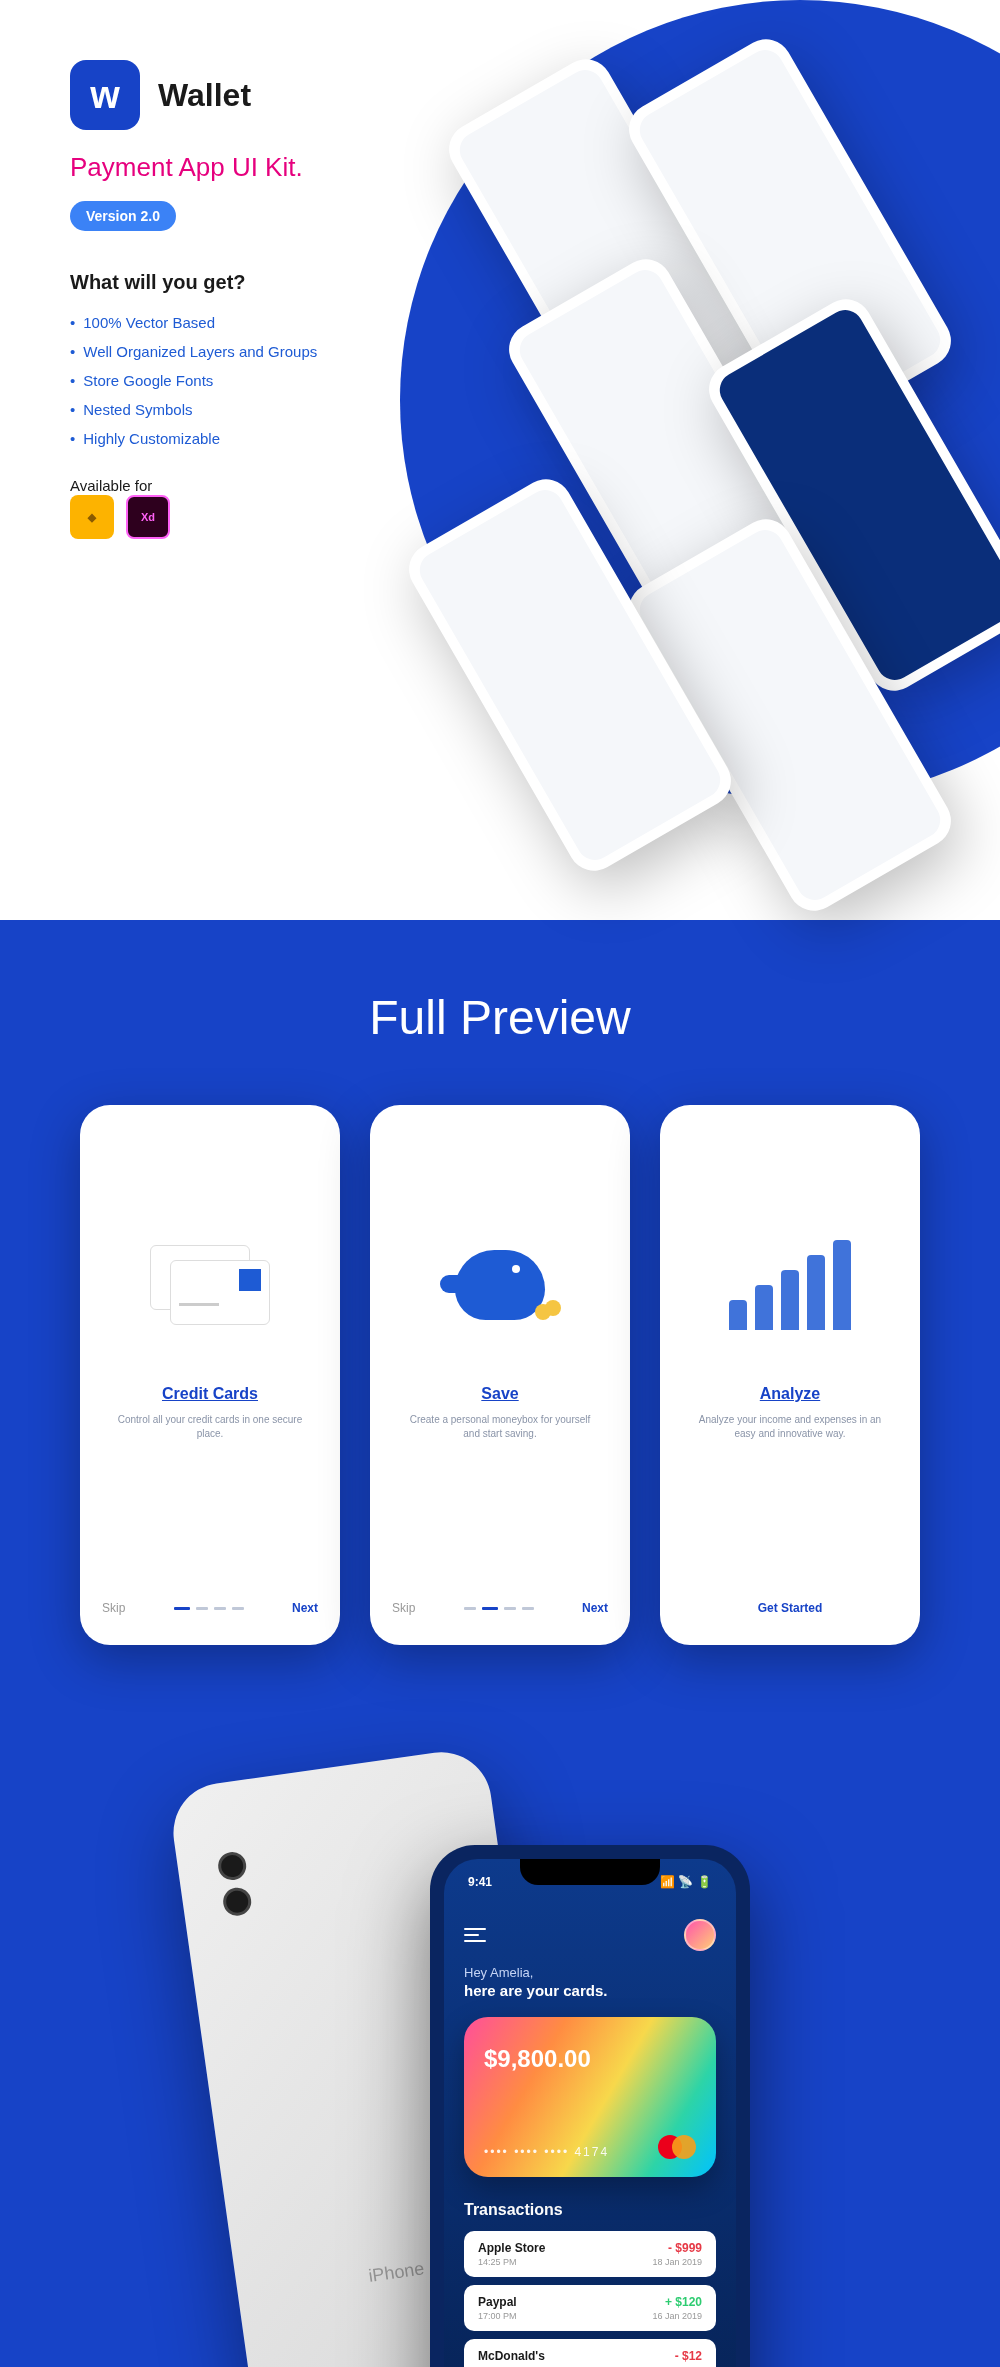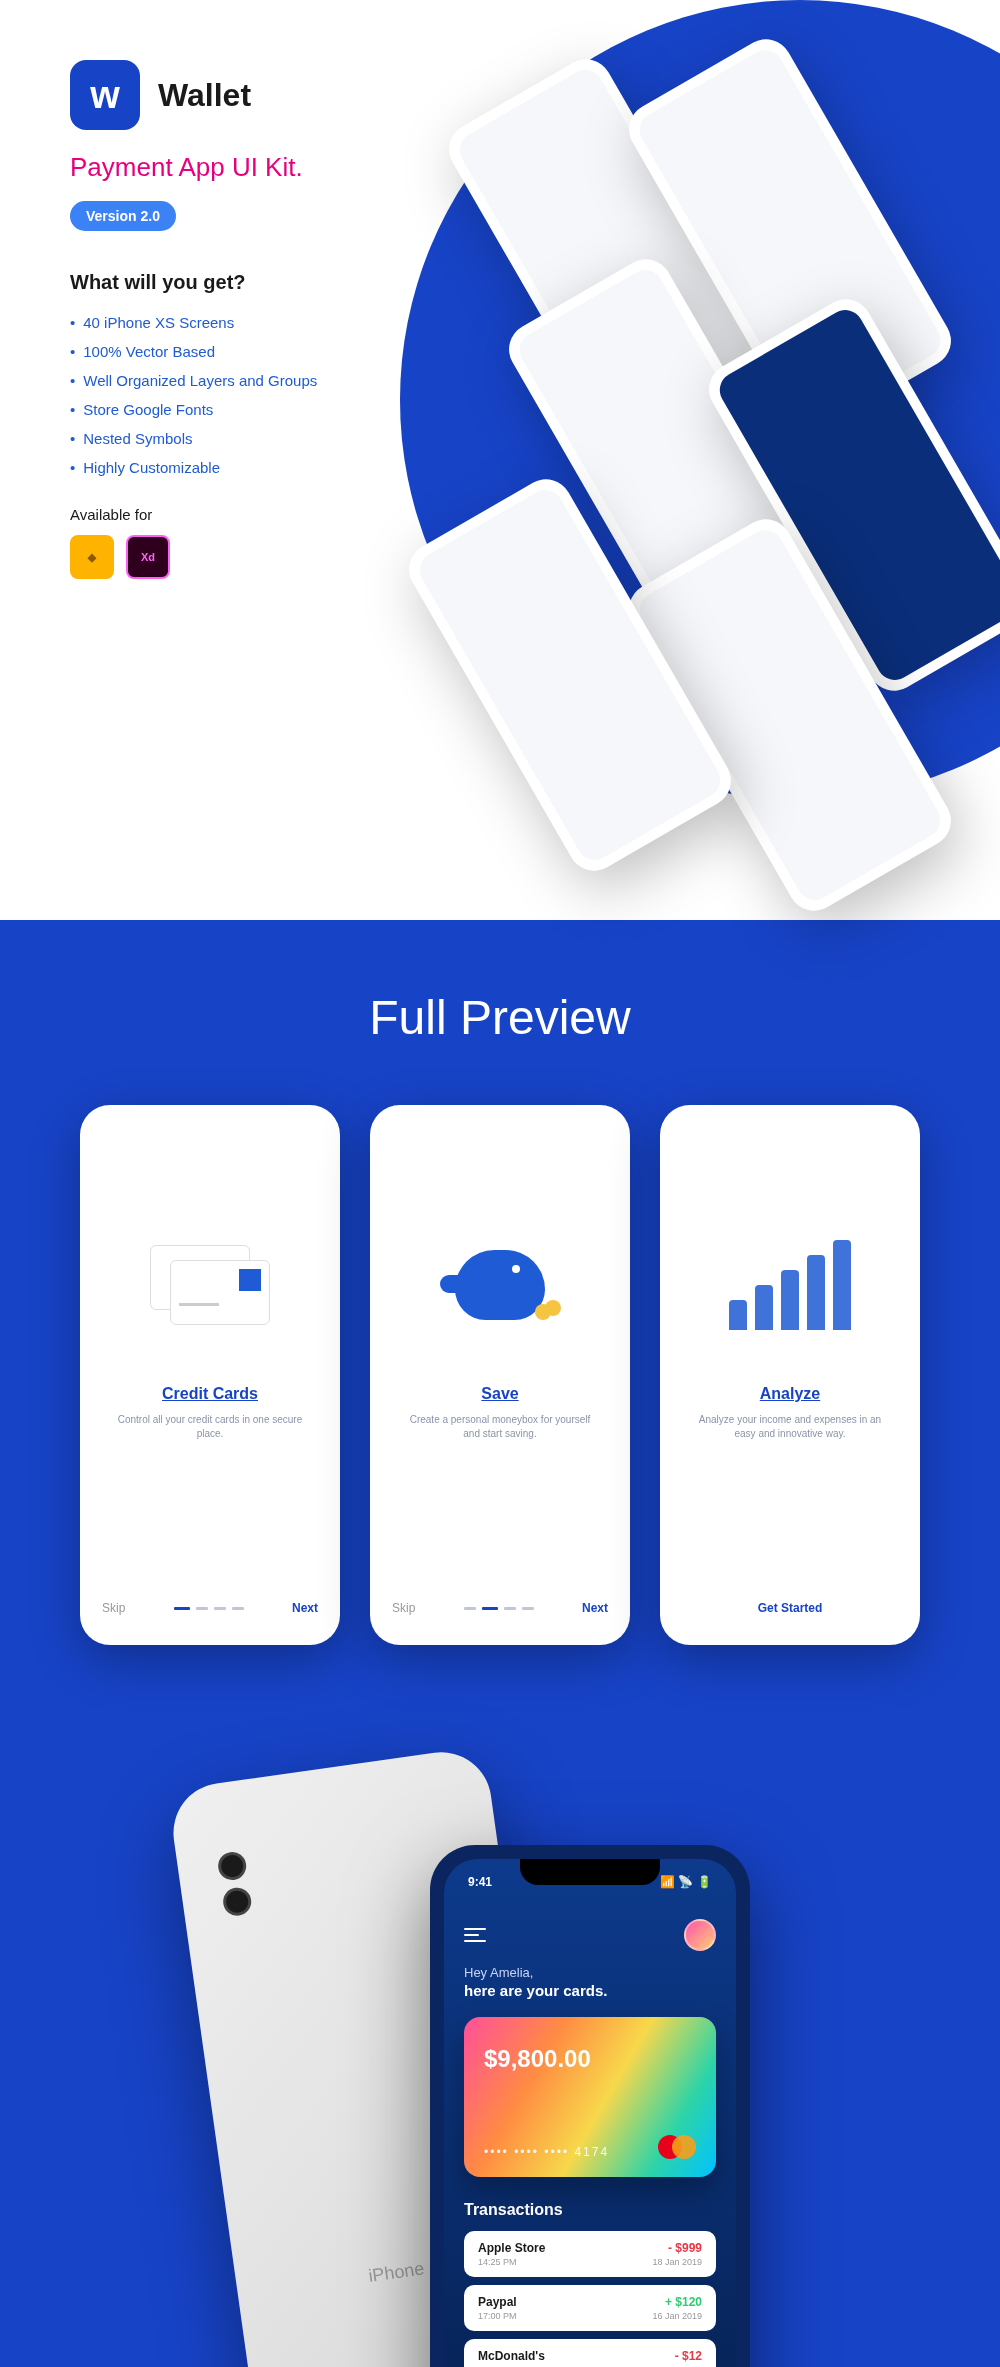--- a/index.html
+++ b/index.html
@@ -15,21 +15,21 @@
 .app-name { font-size: 32px; font-weight: 600; color: #1a1a1a; }
 
 .subtitle { font-size: 26px; font-weight: 400; color: #e6007e; margin-bottom: 18px; position: relative; z-index: 2; }
 .version { display: inline-block; background: #3b82f6; color: white; padding: 7px 16px; border-radius: 20px; font-size: 14px; font-weight: 600; margin-bottom: 40px; position: relative; z-index: 2; }
 
 .get-title { font-size: 20px; font-weight: 700; color: #1a1a1a; margin-bottom: 20px; position: relative; z-index: 2; }
 .features { list-style: none; position: relative; z-index: 2; }
 .features li { color: #1e5bd4; font-size: 15px; margin-bottom: 12px; }
 .features li::before { content: '•'; margin-right: 8px; }
 
-.avail-label { margin-top: 30px; font-size: 15px; color: #1a1a1a; margin-bottom: 12px; position: relative; z-index: 2; }
+.avail-label { margin-top: 30px; font-size: 15px; color: #1a1a1a; margin-bottom: 1px; position: relative; z-index: 2; }
 .tool-icons { display: flex; gap: 12px; position: relative; z-index: 2; }
 .tool-icon { width: 44px; height: 44px; border-radius: 8px; display: flex; align-items: center; justify-content: center; font-size: 11px; font-weight: 700; }
 .sketch { background: #fdb300; color: #8a5a00; }
 .xd { background: #2e001e; color: #ff61f6; border: 2px solid #ff61f6; }
 
 .mockups { position: absolute; top: 30px; right: -50px; width: 650px; height: 900px; z-index: 1; }
 .mock-phone { position: absolute; width: 180px; height: 370px; background: white; border-radius: 26px; box-shadow: 0 20px 60px rgba(0,0,0,0.25); transform: rotate(-30deg); padding: 10px; }
 .mock-screen { width: 100%; height: 100%; background: #f5f7fa; border-radius: 18px; overflow: hidden; position: relative; }
 .mock-dark { background: #0a2e7a; }
 .mp1 { top: 40px; left: 120px; }
@@ -82,21 +82,21 @@
 .app-screen { width: 100%; height: 100%; background: linear-gradient(180deg, #0d3a8c 0%, #062050 100%); border-radius: 34px; padding: 50px 20px 20px; position: relative; overflow: hidden; }
 .status-bar { position: absolute; top: 16px; left: 24px; right: 24px; display: flex; justify-content: space-between; color: white; font-size: 12px; font-weight: 600; }
 .top-row { display: flex; justify-content: space-between; align-items: center; margin-top: 10px; margin-bottom: 14px; }
 .hamburger { width: 22px; display: flex; flex-direction: column; gap: 4px; }
 .hamburger span { height: 2px; background: white; border-radius: 1px; }
 .hamburger span:nth-child(2) { width: 70%; }
 .avatar { width: 32px; height: 32px; border-radius: 50%; background: linear-gradient(135deg, #f5a 0%, #fc7 100%); border: 2px solid rgba(255,255,255,0.4); }
 .greeting { color: #c5d4f5; font-size: 13px; margin-bottom: 2px; }
 .greeting-bold { color: white; font-size: 15px; font-weight: 700; margin-bottom: 18px; }
 
-.credit-card { width: 100%; height: 160px; border-radius: 16px; background: linear-gradient(120deg, #ff4f9a 0%, #ff8c42 30%, #f7d84b 55%, #2dd4a7 80%, #00c2ff 100%); padding: 20px; position: relative; box-shadow: 0 12px 30px rgba(0,0,0,0.3); margin-bottom: 24px; }
+.credit-card { width: 100%; height: 160px; border-radius: 24px; background: linear-gradient(120deg, #ff4f9a 0%, #ff8c42 30%, #f7d84b 55%, #2dd4a7 80%, #00c2ff 100%); padding: 20px; position: relative; box-shadow: 0 12px 30px rgba(0,0,0,0.3); margin-bottom: 24px; }
 .card-balance { color: white; font-size: 24px; font-weight: 700; margin-top: 8px; }
 .card-number { color: rgba(255,255,255,0.9); font-size: 12px; position: absolute; bottom: 18px; left: 20px; letter-spacing: 2px; }
 .mc-logo { position: absolute; bottom: 18px; right: 20px; display: flex; }
 .mc-circle { width: 24px; height: 24px; border-radius: 50%; }
 .mc-red { background: #eb001b; }
 .mc-yellow { background: #f79e1b; margin-left: -10px; opacity: 0.9; }
 
 .trans-title { color: white; font-size: 16px; font-weight: 700; margin-bottom: 12px; }
 .trans-list { display: flex; flex-direction: column; gap: 8px; }
 .trans-item { background: white; border-radius: 10px; padding: 10px 14px; display: flex; flex-direction: column; gap: 2px; }
@@ -116,21 +116,20 @@
     <div class="logo-row">
       <div class="logo">
         <span class="logo-letter">w</span>
       </div>
       <div class="app-name">Wallet</div>
     </div>
     <div class="subtitle">Payment App UI Kit.</div>
     <div class="version">Version 2.0</div>
     <div class="get-title">What will you get?</div>
     <ul class="features">
-      <li>40 iPhone XS Screens</li>
       <li>100% Vector Based</li>
       <li>Well Organized Layers and Groups</li>
       <li>Store Google Fonts</li>
       <li>Nested Symbols</li>
       <li>Highly Customizable</li>
     </ul>
     <div class="avail-label">Available for</div>
     <div class="tool-icons">
       <div class="tool-icon sketch">◆</div>
       <div class="tool-icon xd">Xd</div>

